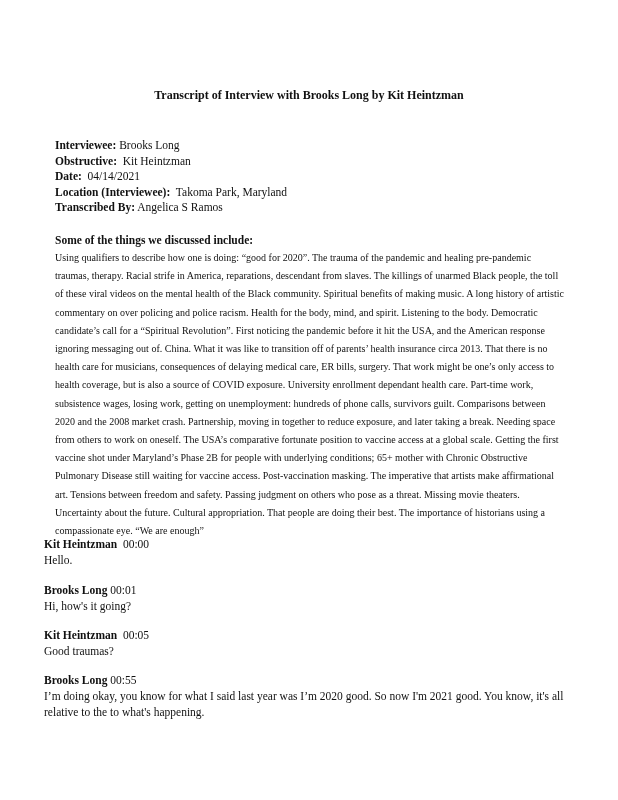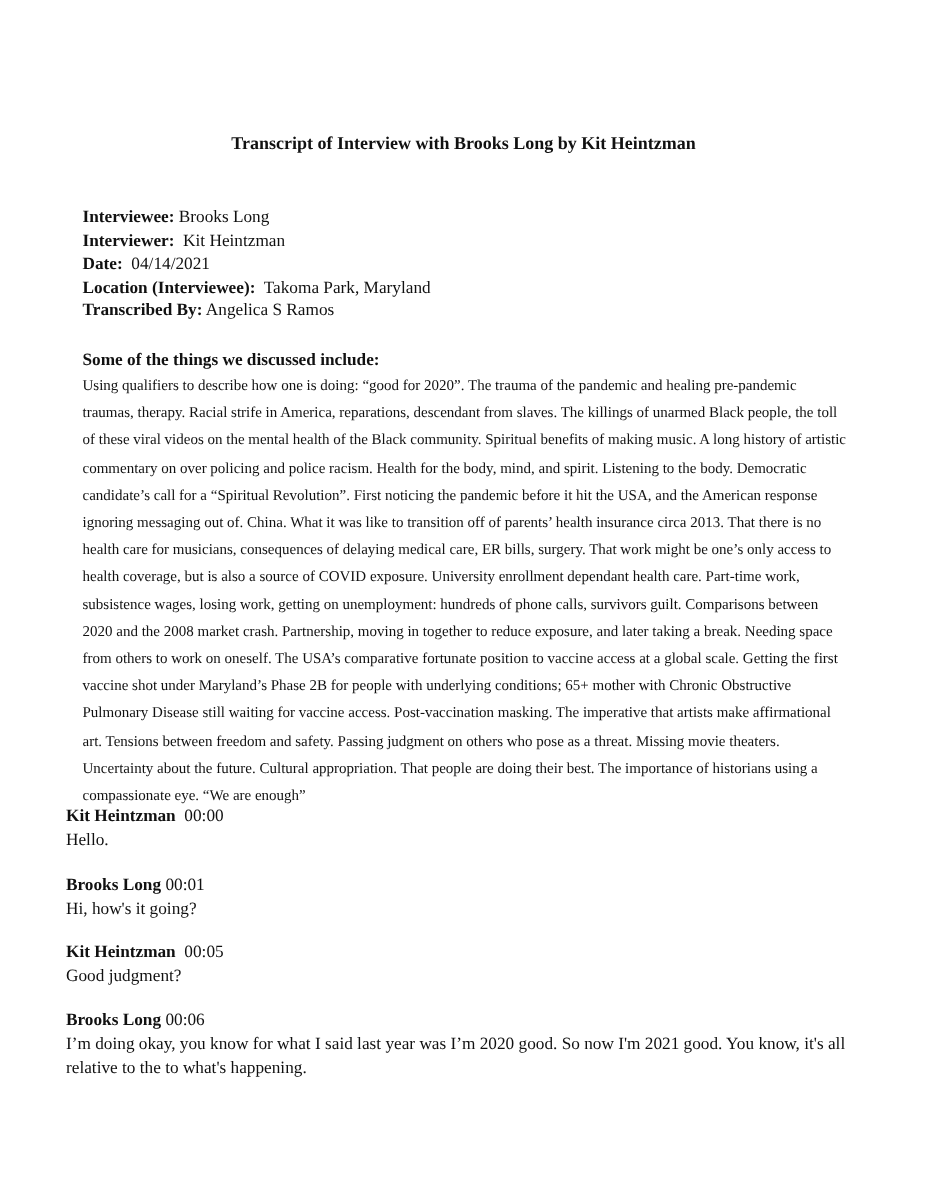--- a/index.html
+++ b/index.html
@@ -25,38 +25,38 @@
   .turn .time { font-weight: normal; }
 </style>
 </head>
 <body>
 
 <div class="page">
   <div class="title">Transcript of Interview with Brooks Long by Kit Heintzman</div>
 
   <div class="meta">
     <div><b>Interviewee:</b> <span>Brooks Long</span></div>
-    <div><b>Interviewer:</b> <span style="white-space:pre"> Kit Heintzman</span></div>
+    <div><b>Obstructive:</b> <span style="white-space:pre"> Kit Heintzman</span></div>
     <div><b>Date:</b><span style="white-space:pre">  04/14/2021</span></div>
     <div><b>Location (Interviewee):</b><span style="white-space:pre">  Takoma Park, Maryland</span></div>
     <div><b>Transcribed By:</b> <span>Angelica S Ramos</span></div>
   </div>
 
   <div class="topics-head">Some of the things we discussed include:</div>
   <div class="topics-body">Using qualifiers to describe how one is doing: “good for 2020”. The trauma of the pandemic and healing pre-pandemic traumas, therapy. Racial strife in America, reparations, descendant from slaves. The killings of unarmed Black people, the toll of these viral videos on the mental health of the Black community. Spiritual benefits of making music. A long history of artistic commentary on over policing and police racism. Health for the body, mind, and spirit. Listening to the body. Democratic candidate’s call for a “Spiritual Revolution”. First noticing the pandemic before it hit the USA, and the American response ignoring messaging out of. China. What it was like to transition off of parents’ health insurance circa 2013. That there is no health care for musicians, consequences of delaying medical care, ER bills, surgery. That work might be one’s only access to health coverage, but is also a source of COVID exposure. University enrollment dependant health care. Part-time work, subsistence wages, losing work, getting on unemployment: hundreds of phone calls, survivors guilt. Comparisons between 2020 and the 2008 market crash. Partnership, moving in together to reduce exposure, and later taking a break. Needing space from others to work on oneself. The USA’s comparative fortunate position to vaccine access at a global scale. Getting the first vaccine shot under Maryland’s Phase 2B for people with underlying conditions; 65+ mother with Chronic Obstructive Pulmonary Disease still waiting for vaccine access. Post-vaccination masking. The imperative that artists make affirmational art. Tensions between freedom and safety. Passing judgment on others who pose as a threat. Missing movie theaters. Uncertainty about the future. Cultural appropriation. That people are doing their best. The importance of historians using a compassionate eye. “We are enough”</div>
 
   <div class="turn" style="top:536px">
     <div><span class="speaker">Kit Heintzman</span> <span class="time" style="white-space:pre"> 00:00</span></div>
     <div>Hello.</div>
   </div>
   <div class="turn" style="top:582px">
     <div><span class="speaker">Brooks Long</span> <span class="time">00:01</span></div>
     <div>Hi, how's it going?</div>
   </div>
   <div class="turn" style="top:627px">
     <div><span class="speaker">Kit Heintzman</span> <span class="time" style="white-space:pre"> 00:05</span></div>
-    <div>Good judgment?</div>
+    <div>Good traumas?</div>
   </div>
   <div class="turn" style="top:672px">
-    <div><span class="speaker">Brooks Long</span> <span class="time">00:06</span></div>
+    <div><span class="speaker">Brooks Long</span> <span class="time">00:55</span></div>
     <div>I’m doing okay, you know for what I said last year was I’m 2020 good. So now I'm 2021 good. You know, it's all relative to the to what's happening.</div>
   </div>
 </div>
 
 </body></html>

